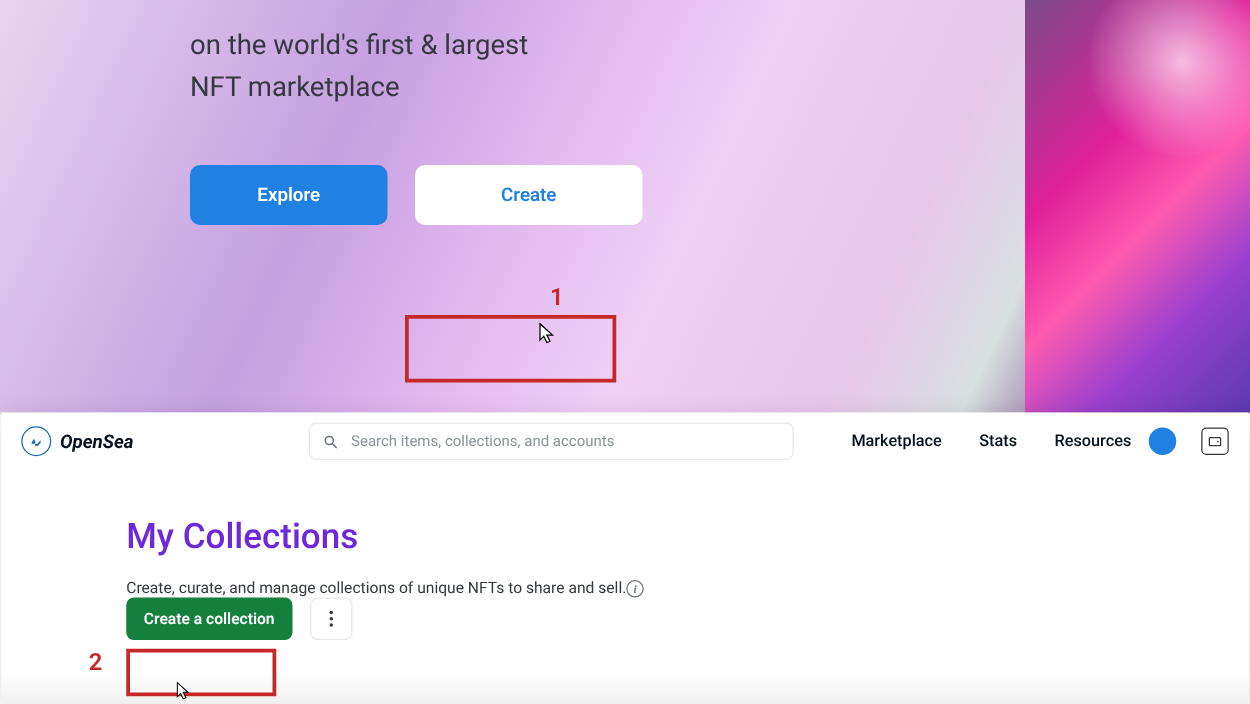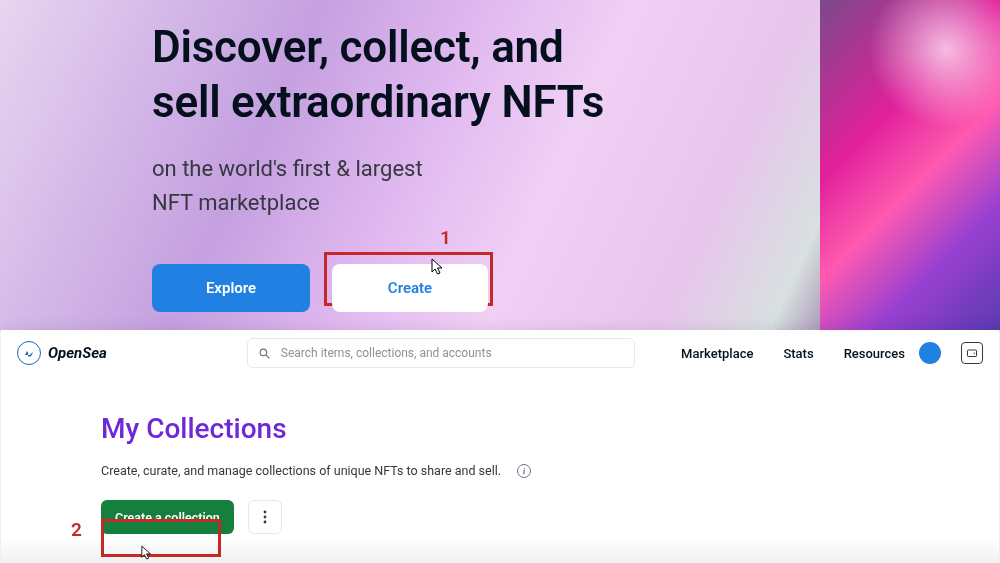--- a/index.html
+++ b/index.html
@@ -53,21 +53,21 @@
     }
     .hero-actions { display: flex; gap: 22px; align-items: flex-end; }
     .btn-explore {
       width: 158px; height: 48px;
       background: #2081e2; color: #fff;
       border: none; border-radius: 8px;
       font-size: 15px; font-weight: 600;
       cursor: pointer;
     }
     .btn-create {
-      width: 156px; height: 48px;
+      width: 182px; height: 48px;
       background: #fff; color: #2081e2;
       border: none; border-radius: 8px;
       font-size: 15px; font-weight: 600;
       cursor: pointer;
     }
     .highlight-box {
       position: absolute;
       border: 3px solid #c62828;
       pointer-events: none;
     }
@@ -131,21 +131,21 @@
 
     .nav-right { margin-left: auto; display:flex; align-items:center; gap: 20px; }
     .avatar { width: 22px; height: 22px; border-radius: 50%; background: #2081e2; cursor:pointer; }
     .wallet-btn {
       width: 22px; height: 22px; border: 1.5px solid #353840; border-radius: 4px;
       display:flex; align-items:center; justify-content:center; cursor:pointer;
     }
 
     .page { padding: 36px 0 0 100px; position: relative; }
     .page-title { font-size: 28px; font-weight: 500; color: #6d28d9; margin-bottom: 18px; }
-    .page-desc { font-size: 12.5px; color: #353840; display:flex; align-items:center; gap:16px; margin-bottom: 22px; }
+    .page-desc { font-size: 12.5px; color: #353840; display:flex; align-items:center; gap:0; }
     .info-icon {
       width: 14px; height: 14px; border: 1.2px solid #6b7280; border-radius: 50%;
       display:inline-flex; align-items:center; justify-content:center;
       font-size: 9px; font-weight: 600; color:#6b7280; font-style: italic; font-family: serif;
     }
     .page-actions { display:flex; gap: 14px; align-items:center; }
     .btn-collection {
       height: 34px; padding: 0 14px;
       background: #15803d; color:#fff;
       border: none; border-radius: 6px;
@@ -167,24 +167,20 @@
     }
     .cursor2 { position: absolute; left: 141px; top: 545px; z-index:3; }
 
     .divider-shadow { position:absolute; left:0; right:0; top:330px; height:2px; background: rgba(0,0,0,0.1); }
   </style>
 </head>
 <body>
 
 <div class="hero">
   <div class="hero-inner">
-    <h1 class="hero-title">
-      <span>Discover, collect, and</span><br>
-      <span>sell extraordinary NFTs</span>
-    </h1>
     <p class="hero-subtitle">
       <span>on the world's first &amp; largest</span><br>
       <span>NFT marketplace</span>
     </p>
     <div class="hero-actions">
       <button class="btn-explore">Explore</button>
       <button class="btn-create">Create</button>
     </div>
   </div>
   <div class="highlight-box hl1"></div>

